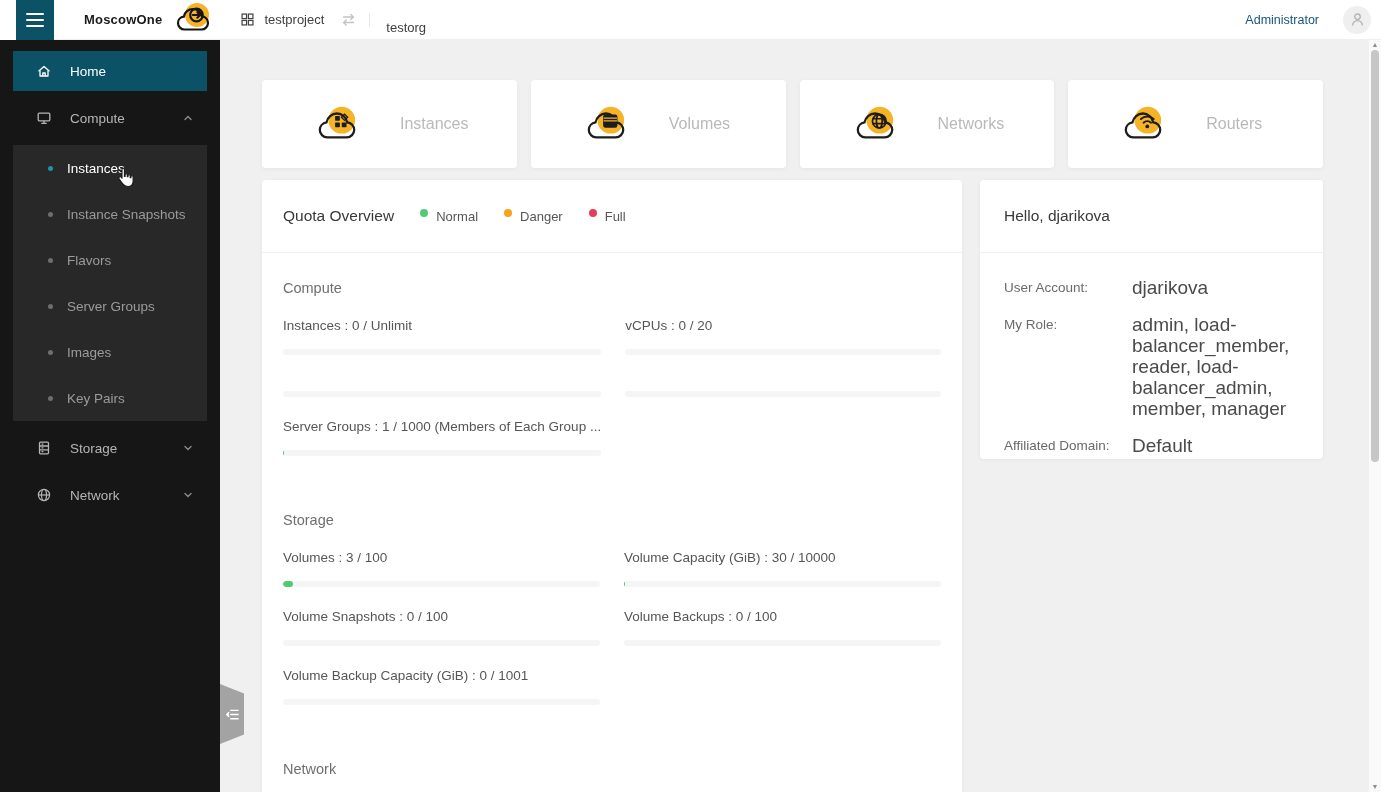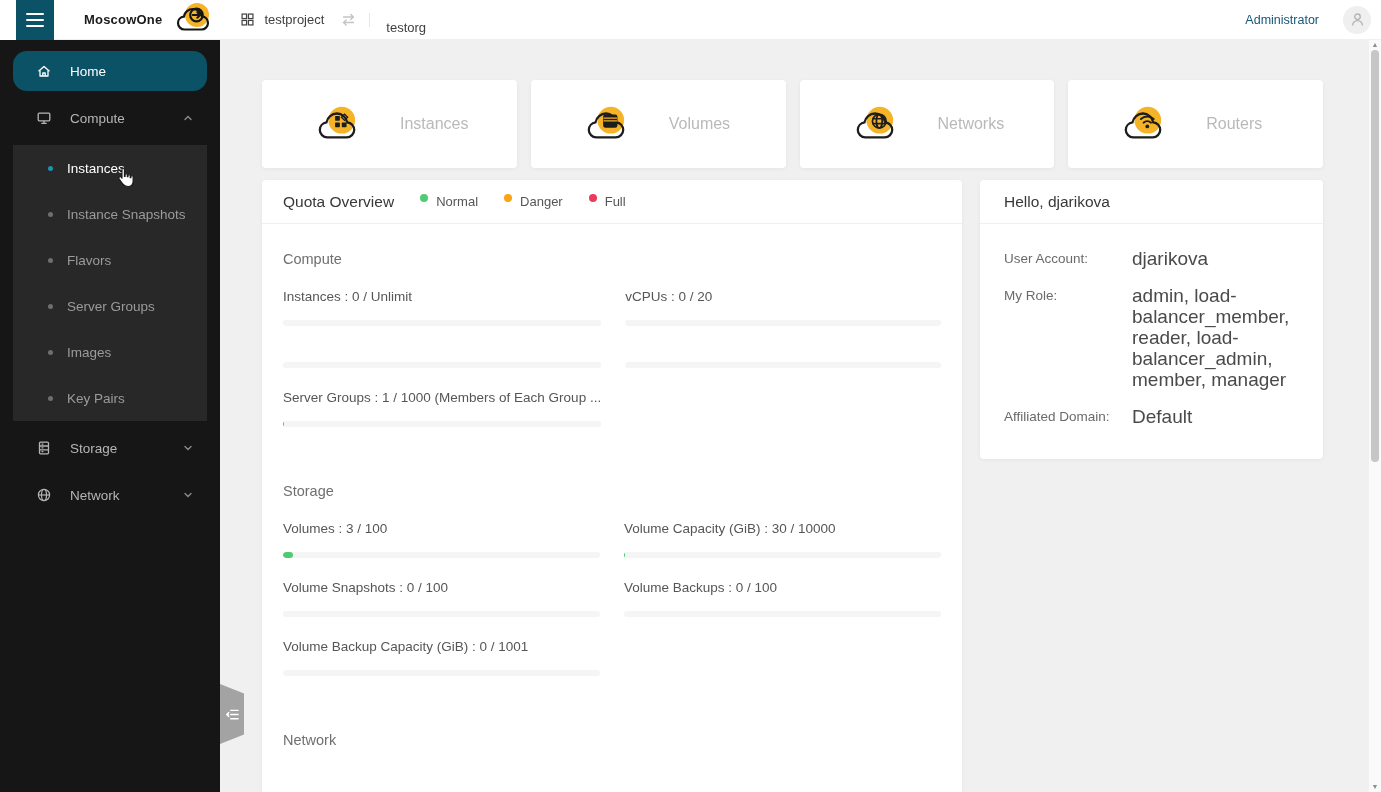--- a/index.html
+++ b/index.html
@@ -20,21 +20,21 @@
   .vdiv { width:1px; height:14px; background:#e6e6e6; margin-right:16px; }
   .flex1 { flex:1; }
   .admin-link { font-size:12.5px; color:#16567a; margin-right:24px; cursor:pointer; }
   .avatar { width:28px; height:28px; border-radius:50%; background:#efefef; display:flex;
     align-items:center; justify-content:center; margin-right:26px; cursor:pointer; }
 
   
   .sidebar { position:absolute; left:0; top:40px; width:220px; height:752px; background:#161616;
     padding-top:11px; z-index:20; }
   .side-item { height:40px; margin:0 13px 7px; display:flex; align-items:center;
-    padding:0 14px 0 23px; color:#b5b5b5; font-size:13.5px; border-radius:14px; cursor:pointer; }
+    padding:0 14px 0 23px; color:#b5b5b5; font-size:13.5px; border-radius:0; cursor:pointer; }
   .side-item .lbl { margin-left:18px; }
   .side-item .chev { margin-left:auto; display:flex; }
   .side-item.active { background:#0b5266; color:#fff; }
   .submenu { background:#282828; margin:0 13px 7px; cursor:default; }
   .child { height:46px; display:flex; align-items:center; padding-left:35px; color:#9b9b9b;
     font-size:13.5px; cursor:pointer; }
   .child .dot { width:5px; height:5px; border-radius:50%; background:#6e6e6e; margin-right:14px; }
   .child.active { color:#fff; }
   .child.active .dot { background:#1b94ae; }
   .collapse-tab { position:absolute; left:220px; top:684px; width:24px; height:60px;
@@ -46,21 +46,21 @@
     background:#f0f0f0; overflow:hidden; }
   .cards-row { position:absolute; left:42px; top:40px; width:1061px; height:88px;
     display:flex; gap:14px; }
   .card { flex:1; background:#fff; border-radius:4px; box-shadow:0 1px 4px rgba(0,0,0,.05);
     display:flex; align-items:center; padding-left:51px; cursor:pointer; }
   .card .clbl { margin-left:39px; font-size:16px; color:#b9b9b9; }
 
   .panel { position:absolute; background:#fff; border-radius:4px; box-shadow:0 1px 4px rgba(0,0,0,.05); }
   .quota-panel { left:42px; top:140px; width:700px; height:700px; }
   .profile-panel { left:760px; top:140px; width:343px; height:279px; }
-  .p-header { height:44px; display:flex; align-items:center; padding:0 21px;
+  .p-header { height:73px; display:flex; align-items:center; padding:0 21px;
     border-bottom:1px solid #f0f0f0; }
   .p-title { font-size:15.5px; color:#383838; }
   .legend { margin-left:26px; display:flex; align-items:center; gap:26px; }
   .leg-item { display:flex; align-items:flex-start; gap:8px; font-size:13px; color:#565656; }
   .leg-dot { width:8px; height:8px; border-radius:50%; }
 
   .q-body { padding:0 21px; }
   .sec-title { margin-top:27px; font-size:14.5px; color:#6f6f6f; }
   .sec-title.gap { margin-top:56px; }
   .q-grid { display:grid; grid-template-columns:1fr 1fr; column-gap:24px; }

